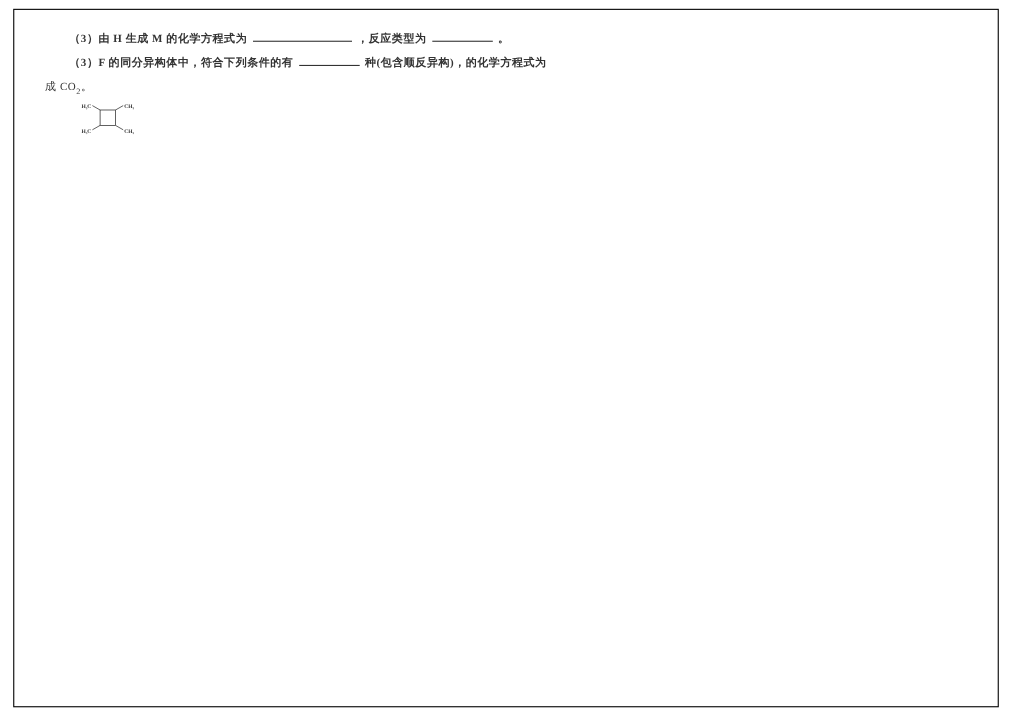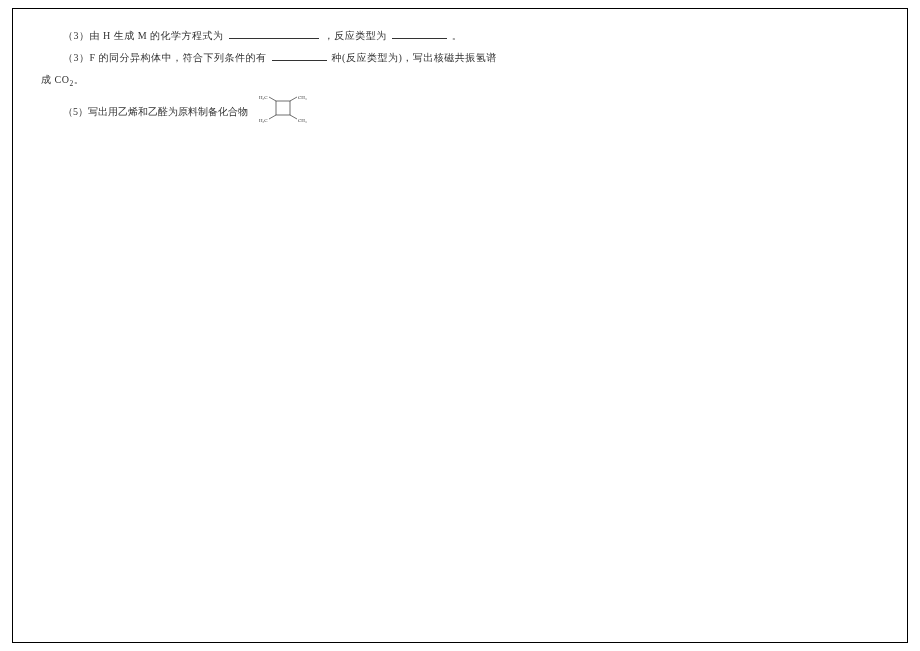--- a/index.html
+++ b/index.html
@@ -43,20 +43,21 @@
       height: 0.9em;
       vertical-align: baseline;
       margin: 0 2px;
     }
     .sub {
       font-size: 0.75em;
       vertical-align: sub;
     }
     .indent {
       padding-left: 22px;
+      font-weight: bold;
     }
     .line-5 {
       display: flex;
       align-items: center;
       line-height: 2.2;
     }
     .compound-svg {
       display: inline-block;
       vertical-align: middle;
       margin: 0 4px;
@@ -71,31 +72,30 @@
     <span>（3）由 H 生成 M 的化学方程式为</span>
     <span class="blank-long"></span>
     <span>，反应类型为</span>
     <span class="blank-med"></span>
     <span>。</span>
   </div>
 
   <div class="line indent">
     <span>（3）F 的同分异构体中，符合下列条件的有</span>
     <span class="blank-med"></span>
-    <span>种(反应类型为)，写出核磁共振氢谱</span>
+    <span>种(包含顺反异构)，的化学方程式为</span>
   </div>
 
 
 
   <div class="line">
     <span>成 CO</span><span class="sub">2</span><span>。</span>
   </div>
 
   <div class="line-5 indent">
-    <span>（5）写出用乙烯和乙醛为原料制备化合物</span>
     <span class="compound-svg">
       <svg width="62" height="30" viewBox="0 0 62 30">
         <rect x="24" y="8" width="14" height="14" fill="none" stroke="#333" stroke-width="0.7"></rect>
         <line x1="24" y1="8" x2="17" y2="4" stroke="#333" stroke-width="0.7"></line>
         <line x1="38" y1="8" x2="45" y2="4" stroke="#333" stroke-width="0.7"></line>
         <line x1="24" y1="22" x2="17" y2="26" stroke="#333" stroke-width="0.7"></line>
         <line x1="38" y1="22" x2="45" y2="26" stroke="#333" stroke-width="0.7"></line>
         <text x="7" y="6" font-size="5" fill="#333">H₃C</text>
         <text x="46" y="6" font-size="5" fill="#333">CH₃</text>
         <text x="7" y="29" font-size="5" fill="#333">H₃C</text>

